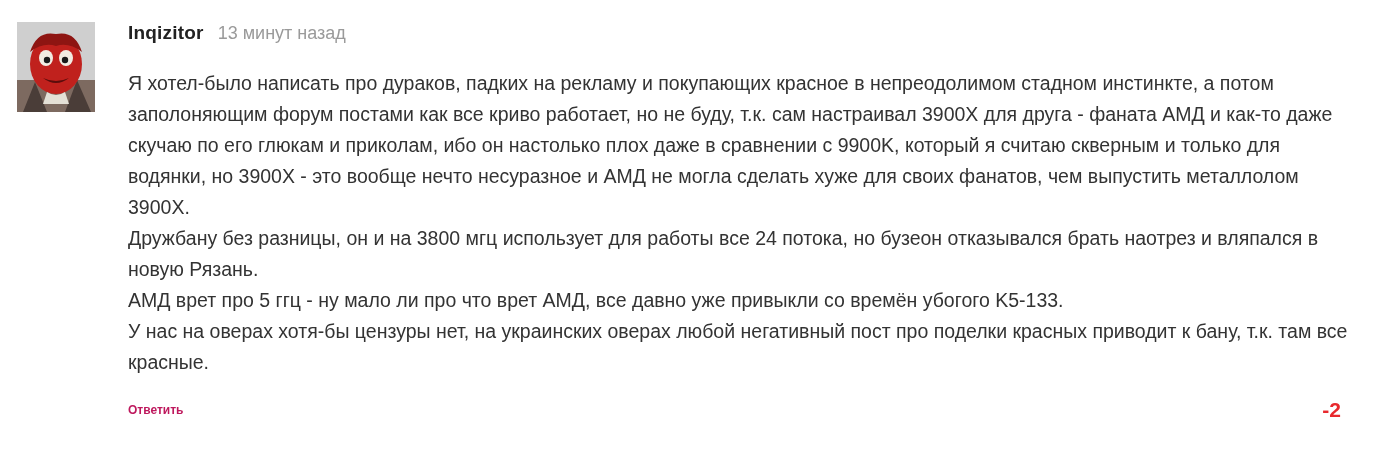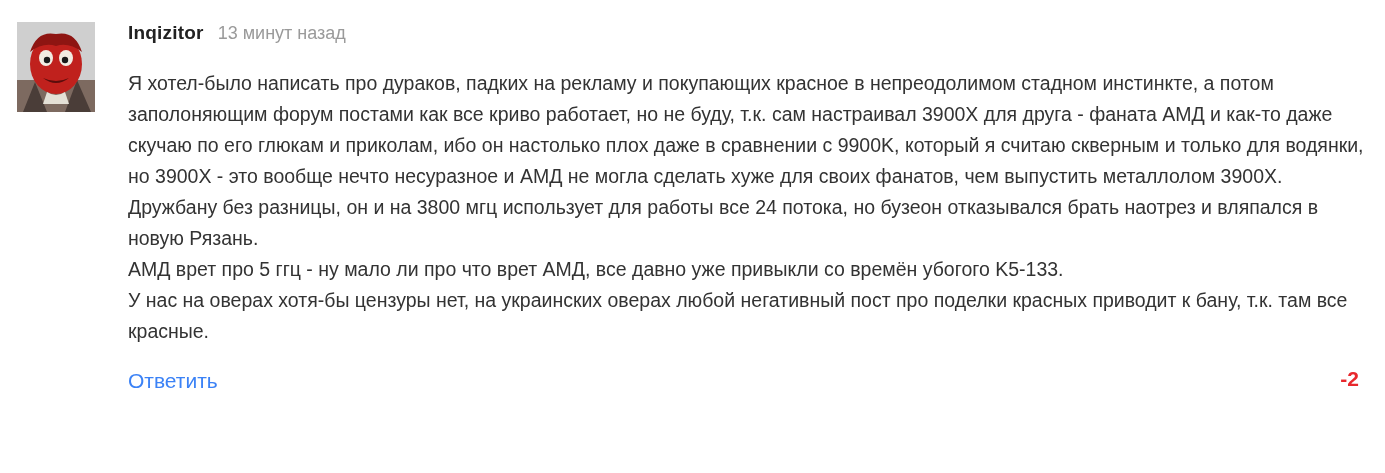--- a/index.html
+++ b/index.html
@@ -13,21 +13,21 @@
     font-family: "Liberation Sans", sans-serif;
     color: #333333;
     overflow: hidden;
   }
 
   .comment {
     position: relative;
     width: 1385px;
     height: 473px;
     box-sizing: border-box;
-    padding: 18px 14px 0 14px;
+    padding: 18px 32px 0 14px;
   }
 
   .avatar {
     position: absolute;
     left: 17px;
     top: 22px;
     width: 78px;
     height: 90px;
     background: #d9d9d9;
     overflow: hidden;
@@ -67,24 +67,25 @@
   .text p {
     margin: 0;
   }
 
   .footer {
     margin-top: 22px;
     position: relative;
     height: 26px;
   }
   .reply-link {
-    font-size: 21px;
-    color: #3b82f6;
+    font-size: 12px;
+    color: #be185d;
     text-decoration: none;
     cursor: pointer;
+    font-weight: bold;
   }
 
   .rating {
     position: absolute;
     right: 12px;
     top: -2px;
     font-size: 21px;
     font-weight: bold;
     color: #e8282d;
   }

